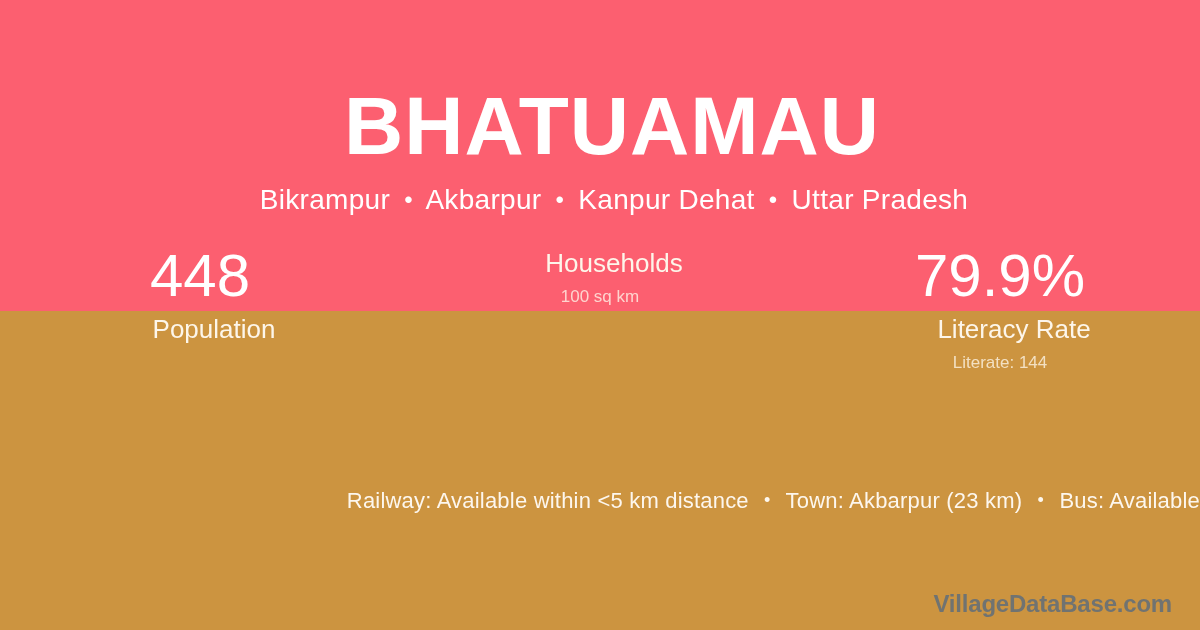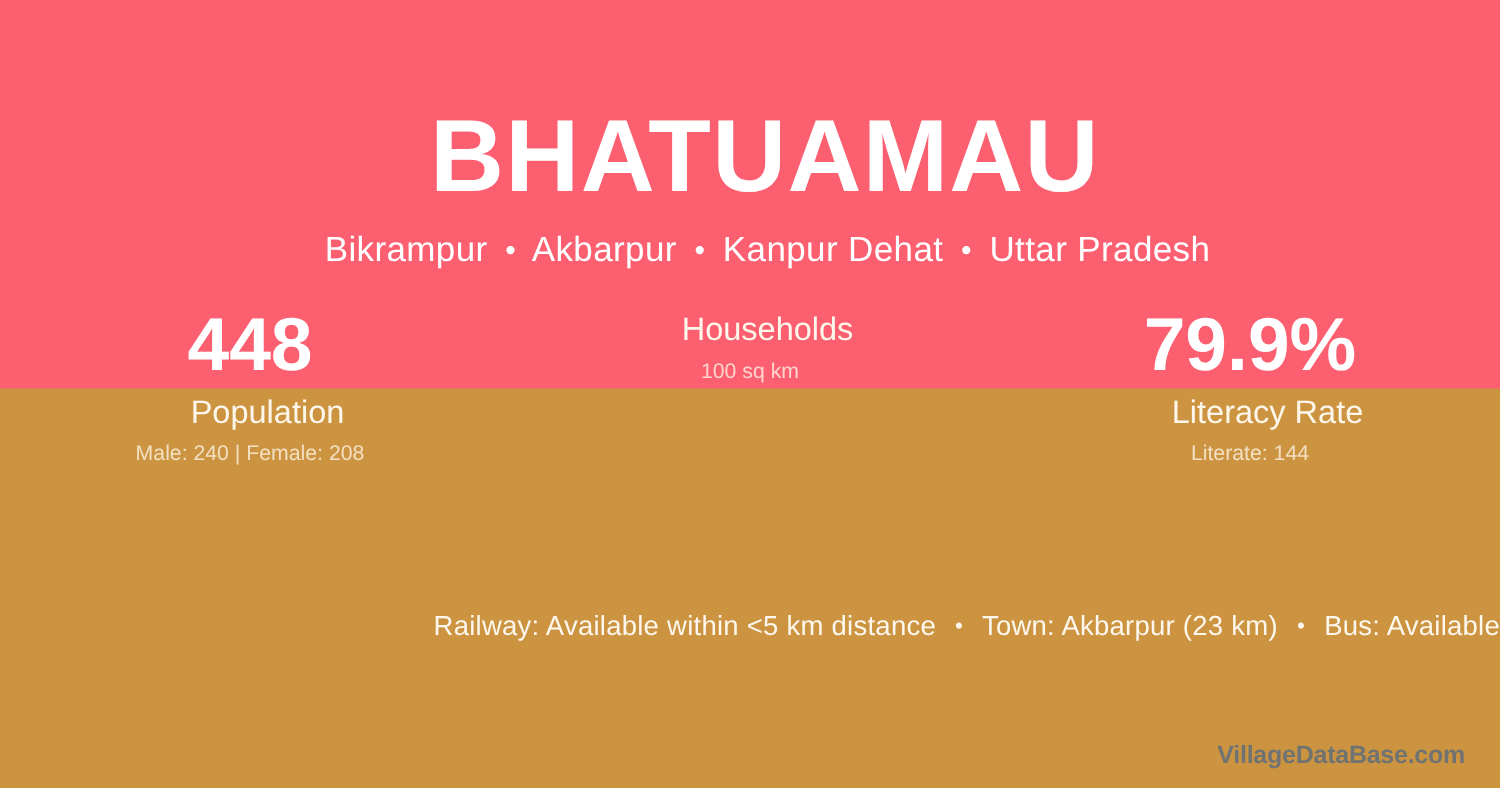--- a/index.html
+++ b/index.html
@@ -85,21 +85,21 @@
   }
 
   .stat-col {
     flex:1 1 0;
     text-align:center;
   }
 
   .stat-value {
     font-size:60px;
     line-height:66px;
-    font-weight:bold;
+    font-weight:normal;
     color:#ffffff;
     letter-spacing:0px;
   }
 
   .stat-label {
     margin-top:4px;
     font-size:26px;
     line-height:32px;
     font-weight:normal;
     color:#fdf6ea;
@@ -131,21 +131,21 @@
     padding:0 9px;
     font-size:18px;
     vertical-align:2px;
   }
 
   
   .brand {
     position:absolute;
     right:28px;
     top:588px;
-    font-size:20px;
+    font-size:24px;
     line-height:32px;
     font-weight:bold;
     color:rgba(95,109,122,0.85);
     letter-spacing:-0.2px;
   }
 </style>
 </head>
 <body>
 
 <div class="band-top"></div>
@@ -163,21 +163,20 @@
     <span>Kanpur Dehat</span>
     <span class="sep">•</span>
     <span>Uttar Pradesh</span>
   </div>
 
   <div class="stats-row">
 
     <div class="stat-col">
       <div class="stat-value">448</div>
       <div class="stat-label">Population</div>
-      <div class="stat-sub">Male: 240 | Female: 208</div>
     </div>
 
     <div class="stat-col">
       <div class="stat-label">Households</div>
       <div class="stat-sub">100 sq km</div>
     </div>
 
     <div class="stat-col">
       <div class="stat-value">79.9%</div>
       <div class="stat-label">Literacy Rate</div>

